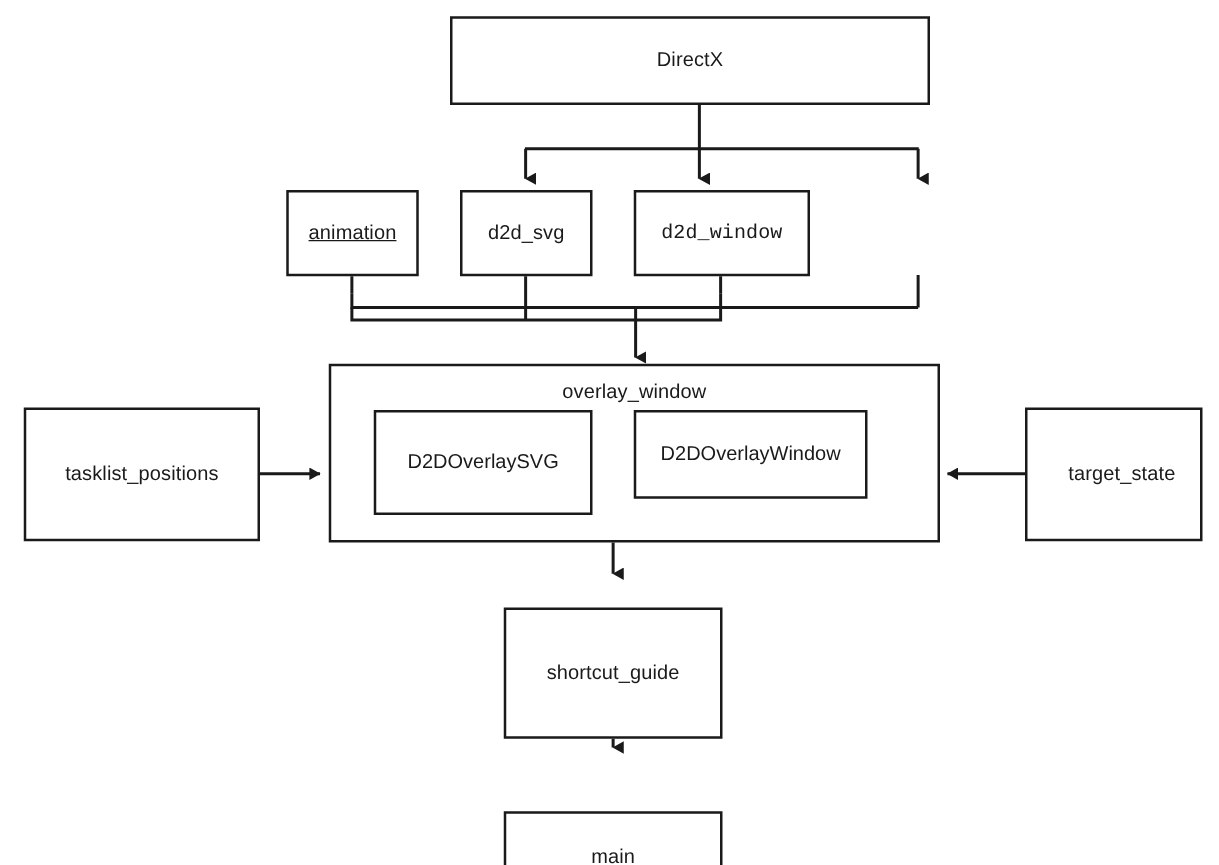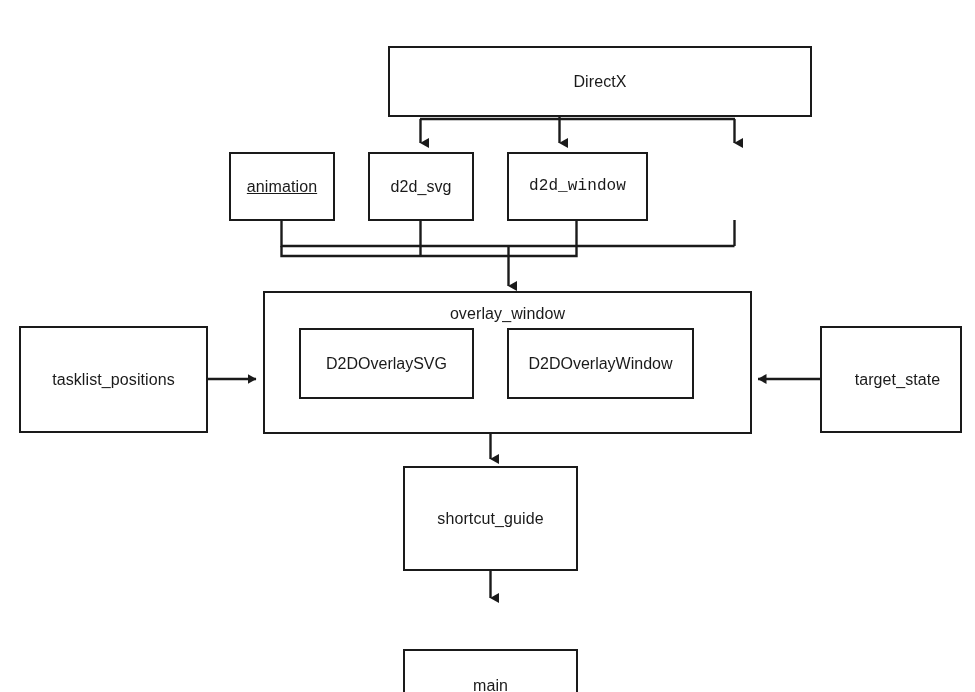--- a/index.html
+++ b/index.html
@@ -97,58 +97,58 @@
       <path d="M 194 379 L 256 379" marker-end="url(#arrowhead-right)"></path>
 
       <path d="M 820 379 L 758 379" marker-end="url(#arrowhead-right)"></path>
 
       <path d="M 490.5 433 L 490.5 459" marker-end="url(#arrowhead-down)"></path>
 
       <path d="M 490.5 570 L 490.5 598" marker-end="url(#arrowhead-down)"></path>
     </g>
   </svg>
 
-  <div class="node" style="left:388px; top:13px; width:424px; height:71px;margin-top:33px;">
+  <div class="node" style="left:360px; top:13px; width:384px; height:71px;">
     <span class="label">DirectX</span>
   </div>
 
   <div class="node" style="left:229px; top:152px; width:106px; height:69px;text-decoration:underline;">
     <span class="label">animation</span>
   </div>
 
   <div class="node" style="left:368px; top:152px; width:106px; height:69px;">
     <span class="label">d2d_svg</span>
   </div>
 
   <div class="node" style="left:507px; top:152px; width:141px; height:69px;font-family:Liberation Mono, monospace;">
     <span class="label">d2d_window</span>
   </div>
 
 
   <div class="node container" style="left:263px; top:291px; width:489px; height:143px;">
     <span class="label">overlay_window</span>
   </div>
 
-  <div class="inner-node" style="left:299px; top:328px; width:175px; height:71px;">
+  <div class="inner-node" style="left:299px; top:328px; width:175px; height:84px;">
     <span class="label">D2DOverlaySVG</span>
   </div>
 
   <div class="inner-node" style="left:507px; top:328px; width:187px; height:71px;">
     <span class="label">D2DOverlayWindow</span>
   </div>
 
   <div class="node" style="left:19px; top:326px; width:189px; height:107px;">
     <span class="label">tasklist_positions</span>
   </div>
 
   <div class="node" style="left:820px; top:326px; width:142px; height:107px;padding-left:13px;">
     <span class="label">target_state</span>
   </div>
 
-  <div class="node" style="left:403px; top:466px; width:175px; height:105px;">
+  <div class="node" style="left:403px; top:486px; width:175px; height:105px;">
     <span class="label">shortcut_guide</span>
   </div>
 
   <div class="node" style="left:403px; top:605px; width:175px; height:74px;margin-top:44px;">
     <span class="label">main</span>
   </div>
 
 </div>
 
 </body></html>

